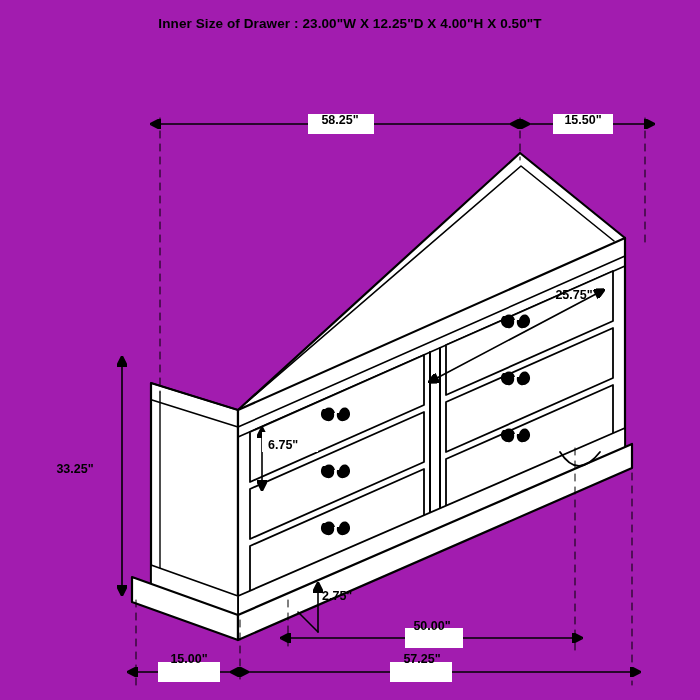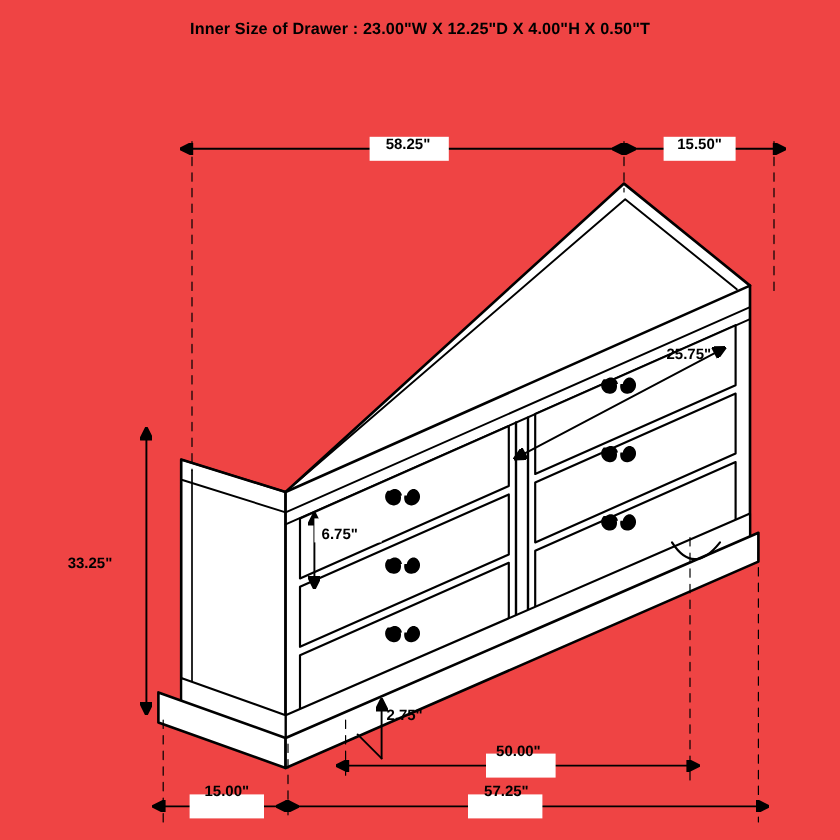--- a/index.html
+++ b/index.html
@@ -7,21 +7,21 @@
     padding: 0;
     background: #ffffff;
   }
   body {
     font-family: "Liberation Sans", sans-serif;
   }
   #page {
     position: relative;
     width: 700px;
     height: 700px;
-    background: #ef4444;
+    background: #a21caf;
     overflow: hidden;
   }
   #title {
     position: absolute;
     top: 16px;
     left: 0;
     width: 700px;
     text-align: center;
     font-size: 13.5px;
     font-weight: bold;

